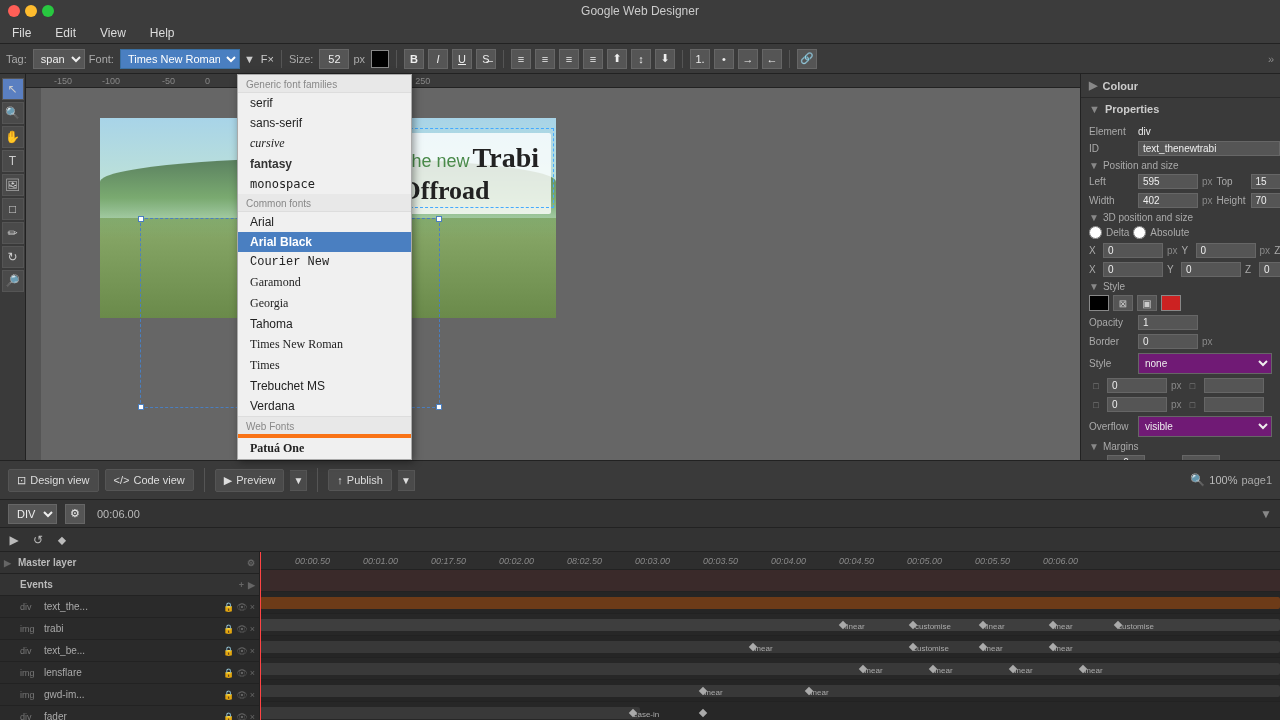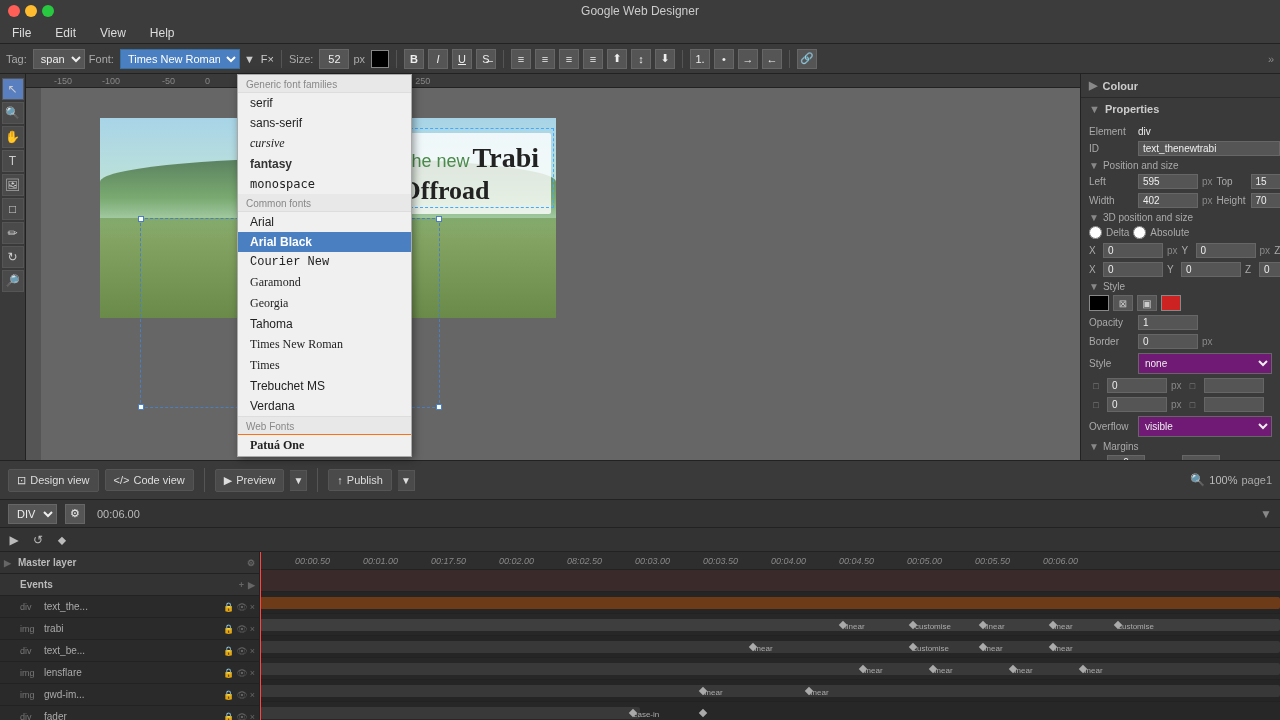--- a/index.html
+++ b/index.html
@@ -227,21 +227,21 @@
     .font-item.tahoma { font-family: Tahoma, sans-serif; }
     .font-item.trebuchet { font-family: 'Trebuchet MS', sans-serif; }
     .font-item.verdana { font-family: Verdana, sans-serif; }
     .font-item.patuaone { font-family: Georgia, serif; font-weight: bold; }
     .font-web-header {
       font-size: 10px;
       color: #888;
       padding: 4px 8px 2px;
       background: #e8e8e8;
       border-top: 1px solid #ddd;
-      border-bottom: 1px solid #f97316;
+      border-bottom: 4px solid #f97316;
     }
 
     
     #right-panel {
       width: 200px;
       background: #3a3a3a;
       border-left: 1px solid #222;
       overflow-y: auto;
       font-size: 11px;
     }

